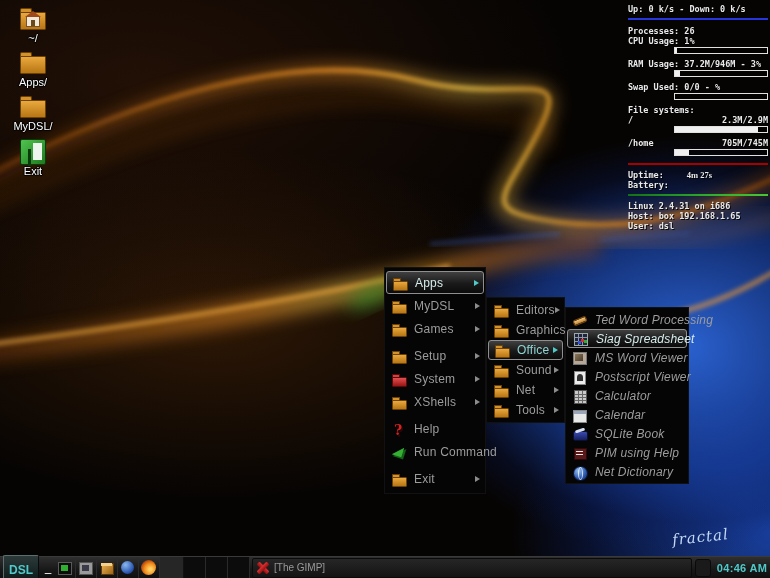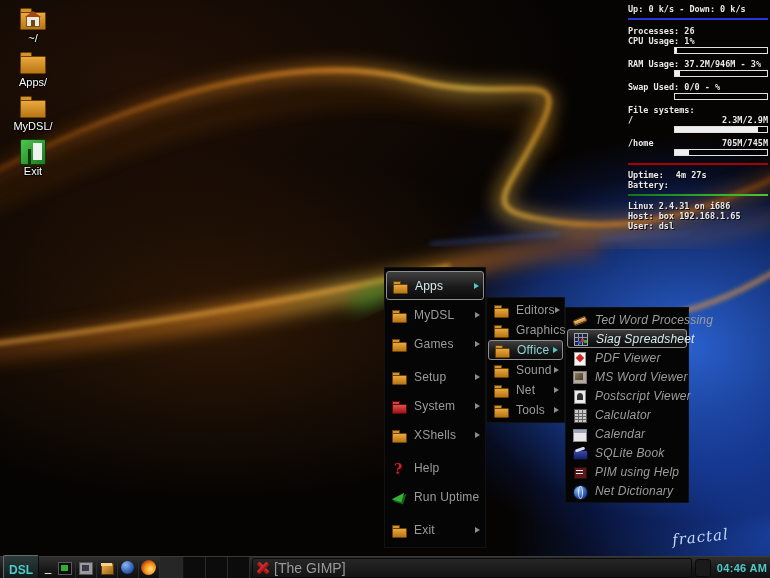--- a/index.html
+++ b/index.html
@@ -16,21 +16,21 @@
       #060403;}
   .flames{position:absolute;inset:0;pointer-events:none;}
 
   
   .sysmon{position:absolute;left:628px;top:4px;width:140px;z-index:10;
           font:bold 8.5px "DejaVu Sans Mono",monospace;color:#e9e9e9;line-height:10px;
           text-shadow:1px 1px 0 rgba(0,0,0,.85);}
   .sysmon .row{white-space:nowrap;}
   .sysmon .pair{display:flex;}
   .sysmon .pair .v{margin-left:auto;}
-  .sysmon .pair .v2{margin-left:12px;}
+  .sysmon .pair .v2{margin-left:23px;font-family:Liberation Serif, serif;}
   .rule{height:2px;margin:4px 0 6px 0;}
   .rule.net{background:var(--net_rule);}
   .rule.fs{background:var(--fs_rule);margin:7px 0 5px 0;}
   .rule.batt{background:linear-gradient(90deg,#157015,var(--battery_rule) 60%,#49c435);margin:4px 0 5px 0;}
   .bar{height:5px;border:1px solid #e0e0e0;margin:1px 0 5px 46px;background:rgba(0,0,0,.35);}
   .bar .fill{height:100%;background:#efefef;}
 
   
   .desk-icons{position:absolute;left:4px;top:4px;z-index:5;}
   .desk-icon{width:58px;display:flex;flex-direction:column;align-items:center;margin-bottom:4px;cursor:default;}
@@ -49,21 +49,21 @@
   .di-img.exit{width:24px;height:24px;margin-top:3px;background:linear-gradient(135deg,#4fc44f,#1e7a1e);
         border:1px solid #0a3a0a;border-radius:2px;}
   .exit .di-deco{position:absolute;right:3px;top:3px;width:9px;height:17px;background:#eef4ee;
         box-shadow:-8px 3px 0 -3px #0a3a0a, -8px 9px 0 -3px #0a3a0a;}
 
   
   .menu{position:absolute;background:#050505;border:1px solid #111;z-index:50;box-sizing:border-box;}
   #menu-root{left:384px;top:267px;width:102px;padding:3px 1px;}
   #menu-apps{left:486px;top:267px;width:79px;padding:2px 1px;margin-top:30px;}
   #menu-office{left:565px;top:307px;width:124px;padding:2px 1px;}
-  .menu-item{height:29px;display:flex;align-items:center;padding:0 4px 0 5px;box-sizing:border-box;cursor:default;}
+  .menu-item{height:23px;display:flex;align-items:center;padding:0 4px 0 5px;box-sizing:border-box;cursor:default;}
   #menu-apps .menu-item{height:20px;}
   #menu-office .menu-item{height:19px;font-style:italic;}
   .menu-item.gap{margin-top:4px;}
   .mi-icon{width:16px;height:16px;flex:none;position:relative;}
   .mi-label{margin-left:7px;font-size:12px;color:#9c9c9c;white-space:nowrap;letter-spacing:.2px;}
   .mi-arrow{margin-left:auto;width:0;height:0;border-left:5px solid #8c8c8c;
             border-top:3px solid transparent;border-bottom:3px solid transparent;}
   .menu-item.selected{border:1px solid #8f8f8f;border-radius:3px;
         background:linear-gradient(#404040,#1a1a1a 55%,#0b0b0b);}
   .menu-item.selected .mi-label{color:#d6ecec;}
@@ -151,21 +151,21 @@
   .slot{height:22px;box-sizing:border-box;}
   .slot.light{width:24px;background:#262626;border-right:1px solid #111;}
   .slot.dark{width:22px;background:#0c0c0c;border-right:1px solid #2a2a2a;}
   .task-btn{flex:1;height:18px;margin:1px 2px;display:flex;align-items:center;
         background:linear-gradient(#262626,#141414);border:1px solid #0a0a0a;border-radius:2px;cursor:default;}
   .gimp-x{position:relative;width:14px;height:14px;margin:0 4px 0 3px;flex:none;}
   .gimp-x::before,.gimp-x::after{content:"";position:absolute;left:0;top:5px;width:14px;height:4px;border-radius:1px;
         background:linear-gradient(#e03030,#901010);}
   .gimp-x::before{transform:rotate(45deg);}
   .gimp-x::after{transform:rotate(-45deg);}
-  .task-label{font-size:14px;color:#9a9a9a;white-space:nowrap;}
+  .task-label{font-size:10px;color:#9a9a9a;white-space:nowrap;}
   .tb-end{width:14px;height:16px;margin:0 3px 0 1px;background:#1a1a1a;border:1px solid #0a0a0a;border-radius:3px;}
   .clock{width:56px;text-align:center;font:bold 11px "Liberation Sans",sans-serif;color:var(--taskbar_accent);
         letter-spacing:.3px;}
 </style>
 </head>
 <body>
 
 <div class="screen">
 
   <div class="wallpaper"></div>
@@ -307,21 +307,21 @@
 
   <div class="menu-item gap">
     <span class="mi-icon ic-help"></span>
     <span class="mi-label">Help</span>
     <span class="mi-arrow" style="visibility: hidden;"></span>
   </div>
 
 
   <div class="menu-item">
     <span class="mi-icon ic-run"></span>
-    <span class="mi-label">Run Uptime</span>
+    <span class="mi-label">Run Command</span>
     <span class="mi-arrow" style="visibility: hidden;"></span>
   </div>
 
   <div class="menu-item gap">
     <span class="mi-icon ic-folder"></span>
     <span class="mi-label">Exit</span>
     <span class="mi-arrow"></span>
   </div>
 </div>
   <div class="menu" id="menu-apps">
@@ -367,25 +367,20 @@
     <span class="mi-label">Ted Word Processing</span>
     <span class="mi-arrow" style="visibility: hidden;"></span>
   </div>
 
   <div class="menu-item selected">
     <span class="mi-icon ic-siag"></span>
     <span class="mi-label">Siag Spreadsheet</span>
     <span class="mi-arrow" style="visibility: hidden;"></span>
   </div>
 
-  <div class="menu-item">
-    <span class="mi-icon ic-pdf"></span>
-    <span class="mi-label">PDF Viewer</span>
-    <span class="mi-arrow" style="visibility: hidden;"></span>
-  </div>
 
   <div class="menu-item">
     <span class="mi-icon ic-msword"></span>
     <span class="mi-label">MS Word Viewer</span>
     <span class="mi-arrow" style="visibility: hidden;"></span>
   </div>
 
   <div class="menu-item">
     <span class="mi-icon ic-postscript"></span>
     <span class="mi-label">Postscript Viewer</span>

